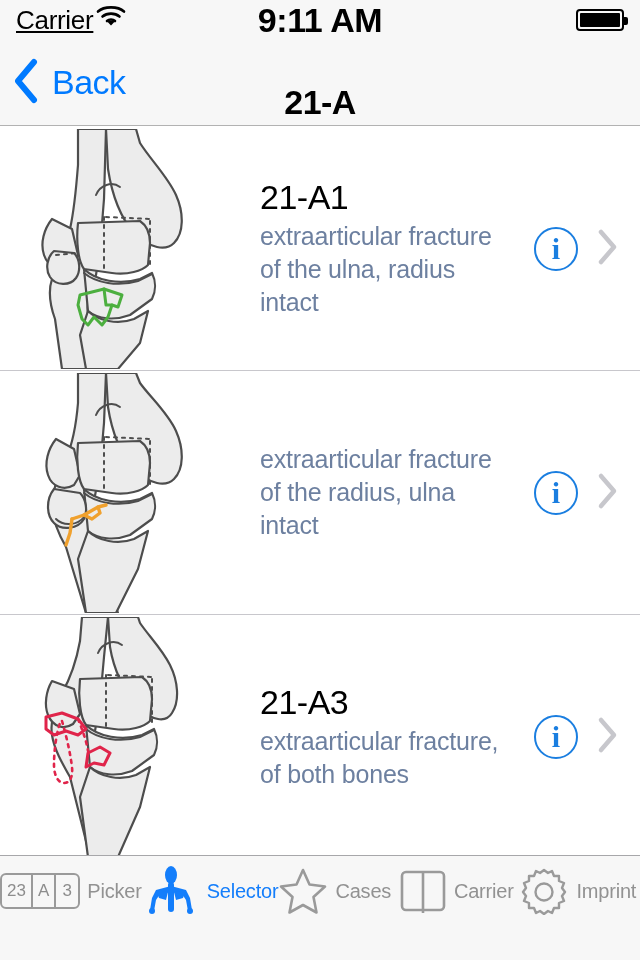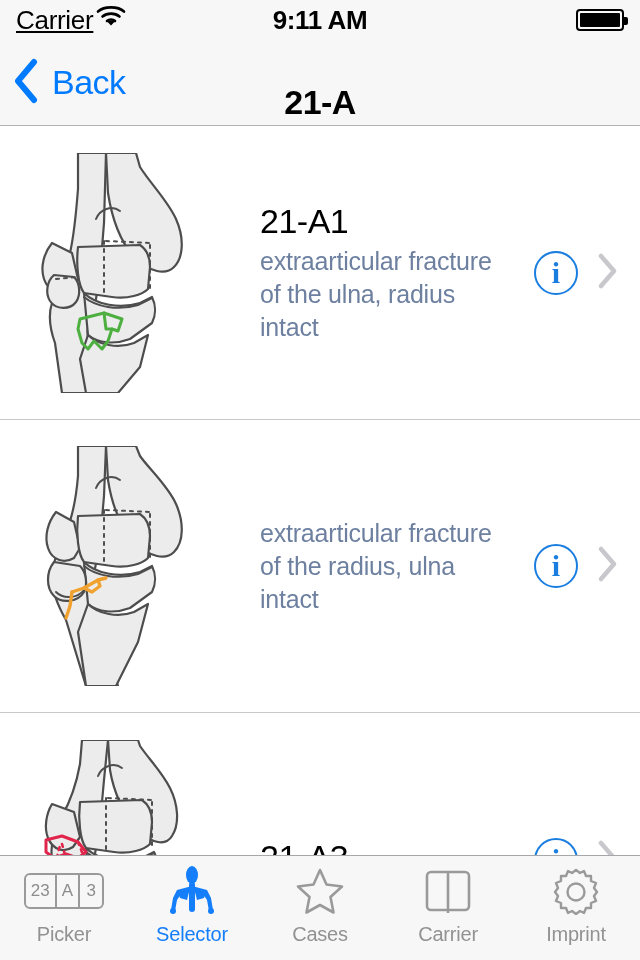--- a/index.html
+++ b/index.html
@@ -15,21 +15,21 @@
   .status-bar {
     height: 40px; background: #f7f7f7;
     display: flex; align-items: center;
     padding: 0 16px; position: relative;
   }
   .status-left { display: flex; align-items: flex-start; gap: 3px; text-decoration: underline; }
   .carrier-label { font-size: 26px; color: #000; letter-spacing: -0.3px; }
   .wifi-icon { display: block; }
   .status-time {
     position: absolute; left: 0; right: 0; text-align: center;
-    font-size: 26px; font-weight: bold; color: #000; letter-spacing: -0.4px;
+    font-size: 34px; font-weight: bold; color: #000; letter-spacing: -0.4px;
   }
   .status-right { margin-left: auto; display: flex; align-items: center; }
   .battery {
     width: 48px; height: 22px; border: 2px solid #000; border-radius: 4px;
     position: relative; padding: 2px;
   }
   .battery::after {
     content: ""; position: absolute; right: -6px; top: 6px;
     width: 4px; height: 8px; background: #000; border-radius: 0 2px 2px 0;
   }
@@ -50,21 +50,21 @@
   .nav-title {
     position: absolute; left: 0; right: 0; text-align: center;
     font-size: 34px; font-weight: bold; color: #000; letter-spacing: -0.6px;
     pointer-events: none;
     margin-top: 39px;
   }
 
   
   .list { position: absolute; top: 127px; left: 0; right: 0; bottom: 105px; background: #fff; overflow: hidden; }
   .row {
-    position: relative; height: 293px; display: flex; align-items: center;
+    position: relative; height: 244px; display: flex; align-items: center;
     border-bottom: 1px solid #c8c7cc; background: #fff; cursor: pointer;
   }
   .row:last-child { border-bottom: none; }
 
   .row-figure { width: 250px; height: 240px; position: relative; flex: 0 0 250px; }
   .row-figure svg { position: absolute; left: 0; top: 0; }
 
   .row-text { flex: 1 1 auto; padding-left: 10px; padding-right: 4px; min-width: 0; }
   .row-title {
     font-size: 34px; color: #000; letter-spacing: -0.5px;
@@ -89,21 +89,21 @@
   }
   .disclosure { display: block; }
 
   
   .tab-bar {
     position: absolute; bottom: 0; left: 0; right: 0; height: 105px;
     background: #f7f7f7; border-top: 1px solid #a7a7aa;
     display: flex; align-items: flex-start; padding-top: 10px;
   }
   .tab {
-    flex: 1 1 0; display: flex; flex-direction: column;
+    flex: 1 1 0; display: flex; flex-direction: row;
     align-items: center; justify-content: flex-start; gap: 7px; cursor: pointer;
   }
   .tab-icon { height: 50px; display: flex; align-items: center; justify-content: center; }
   .tab-label { font-size: 20px; color: #929292; letter-spacing: -0.2px; }
   .tab.active .tab-label { color: #147efb; }
 
   .picker-icon {
     display: flex; border: 2px solid #9a9a9a; border-radius: 6px; overflow: hidden;
     height: 36px;
   }
@@ -291,20 +291,21 @@
           </g>
           <g fill="none" stroke="#e0244a" stroke-width="2.6" stroke-dasharray="3 5" stroke-linecap="round">
             <path d="M62 104 C66 118, 70 134, 72 150 C73 160, 70 166, 64 166
                      C58 166, 54 158, 54 148 C54 134, 56 118, 60 106 Z"></path>
             <path d="M78 102 C82 112, 86 122, 88 134"></path>
           </g>
         </svg>
       </div>
       <div class="row-text">
         <div class="row-title">21-A3</div>
+        <div class="row-subtitle">extraarticular fracture, of both bones</div>
       </div>
       <div class="row-accessories">
         <div class="info-button">
           <span class="info-glyph">i</span>
         </div>
         <span class="disclosure">
           <svg width="24" height="40" viewBox="0 0 24 40">
             <path d="M5 5 L18 20 L5 35" stroke="#c7c7cc" stroke-width="4.5" fill="none" stroke-linecap="round" stroke-linejoin="round"></path>
           </svg>
         </span>

